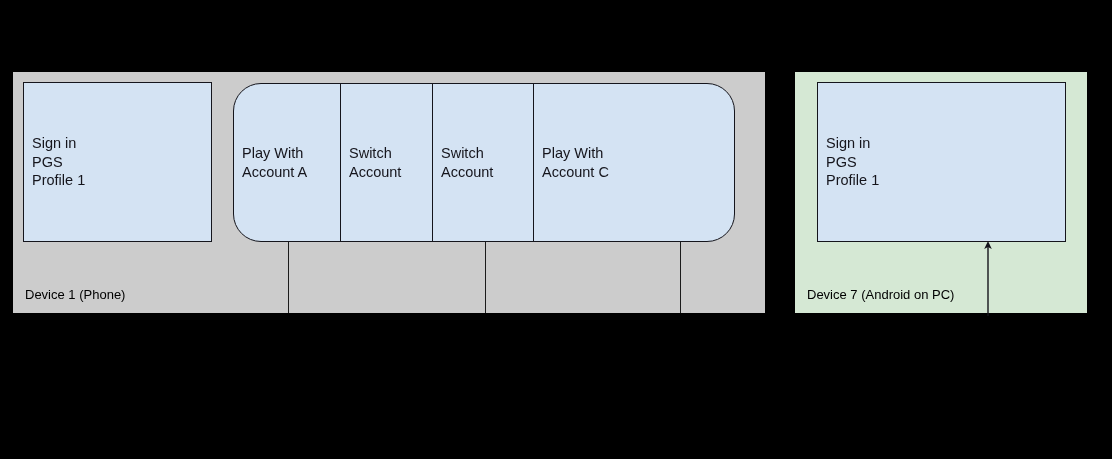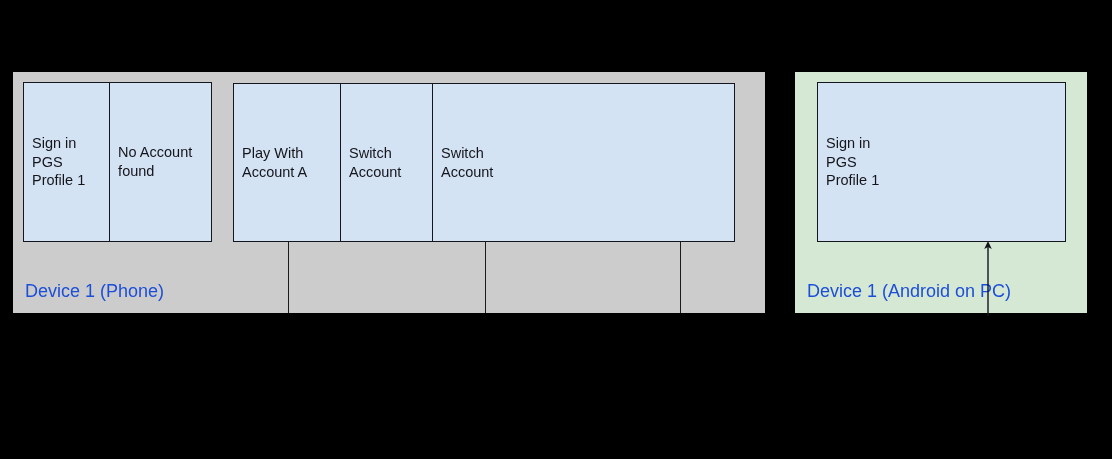--- a/index.html
+++ b/index.html
@@ -41,22 +41,22 @@
     top: 72px;
     width: 292px;
     height: 241px;
     background: #d5e8d4;
   }
 
   .device-label {
     position: absolute;
     left: 12px;
     bottom: 11px;
-    font-size: 18px;
-    color: #1d4ed8;
+    font-size: 13px;
+    color: #000000;
     line-height: 1.1;
     white-space: nowrap;
   }
 
   
   .lifeline {
     position: absolute;
     width: 1px;
     background: #1b1b1b;
   }
@@ -94,20 +94,21 @@
   }
   .group-1 .c0 { width: 87px; }
   .group-1 .c1 { width: 102px; }
 
   
   .group-2 {
     left: 233px;
     top: 83px;
     width: 502px;
     height: 159px;
+    border-radius: 28px;
   }
   .group-2 .c0 { width: 107px; }
   .group-2 .c1 { width: 92px; }
   .group-2 .c2 { width: 100px; }
   .group-2 .c3 { width: 101px; }
   .group-2 .c4 { width: 102px; }
 
   
   .group-3 {
     left: 817px;
@@ -135,32 +136,32 @@
 <div class="canvas">
 
   <div class="device-panel panel-phone">
     <div class="lifeline" style="left:275px; top:160px; height:81px;"></div>
     <div class="lifeline" style="left:472px; top:160px; height:81px;"></div>
     <div class="lifeline" style="left:667px; top:160px; height:81px;"></div>
     <div class="device-label">Device 1 (Phone)</div>
   </div>
 
   <div class="device-panel panel-pc">
-    <div class="device-label">Device 1 (Android on PC)</div>
+    <div class="device-label">Device 7 (Android on PC)</div>
   </div>
 
   <div class="step-group group-1">
     <div class="step-cell c0">Sign in PGS Profile 1</div>
-    <div class="step-cell c1">No Account found</div>
   </div>
 
   <div class="step-group group-2">
     <div class="step-cell c0">Play With Account A</div>
     <div class="step-cell c1">Switch Account</div>
     <div class="step-cell c3">Switch Account</div>
+    <div class="step-cell c4">Play With Account C</div>
   </div>
 
   <div class="step-group group-3">
     <div class="step-cell c0">Sign in PGS Profile 1</div>
   </div>
 
   <div class="arrow-wrap">
     <svg width="16" height="76" viewBox="0 0 16 76" xmlns="http://www.w3.org/2000/svg">
       <line x1="8" y1="76" x2="8" y2="5" stroke="#15151c" stroke-width="1.4"></line>
       <path d="M8 1 L4.2 9 L8 7 L11.8 9 Z" fill="#15151c"></path>

